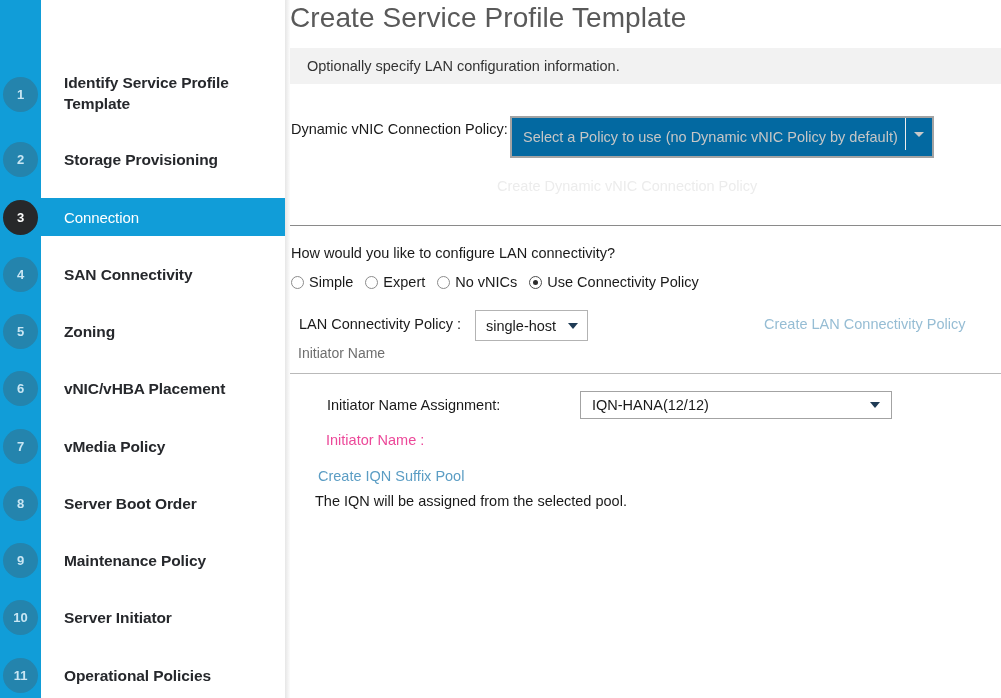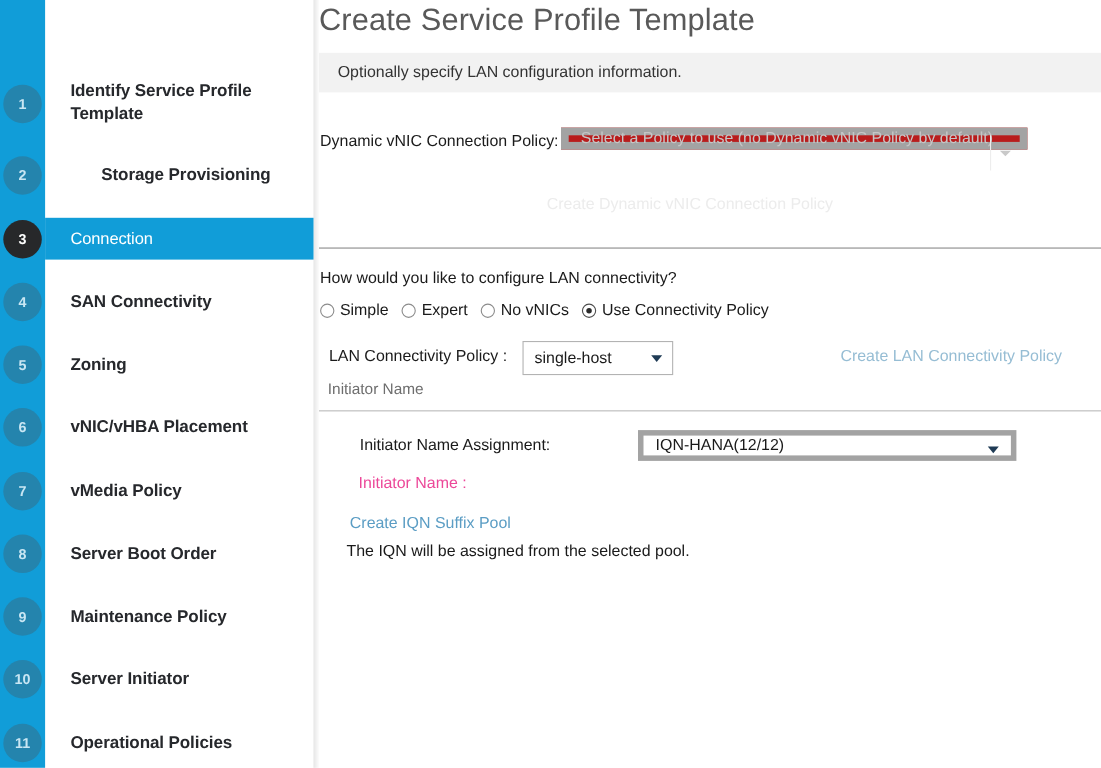--- a/index.html
+++ b/index.html
@@ -156,23 +156,23 @@
     top: 5px;
     font-size: 14.5px;
     color: #1a1a1a;
     white-space: nowrap;
   }
   .dyn-select {
     position: absolute;
     left: 225px;
     top: 0;
     width: 424px;
-    height: 20px;
-    border: 7px solid #a3a3a3;
-    background: #b91c1c;
+    height: 42px;
+    border: 2px solid #a3a3a3;
+    background: #0369a1;
     box-sizing: border-box;
     display: flex;
     align-items: center;
   }
   .dyn-select-text {
     margin-left: 11px;
     font-size: 14.5px;
     color: #c6c6c6;
     white-space: nowrap;
   }
@@ -278,21 +278,21 @@
     left: 14px;
     top: 6px;
     font-size: 14.5px;
     color: #1a1a1a;
     white-space: nowrap;
   }
   .lan-select {
     position: absolute;
     left: 190px;
     top: 0;
-    width: 137px;
+    width: 113px;
     height: 31px;
     border: 1px solid #b3b3b3;
     background: #ffffff;
     box-sizing: border-box;
     display: flex;
     align-items: center;
   }
   .lan-select-text {
     margin-left: 10px;
     font-size: 14.5px;
@@ -348,23 +348,23 @@
     left: 42px;
     top: 6px;
     font-size: 14.5px;
     color: #1a1a1a;
     white-space: nowrap;
   }
   .ina-select {
     position: absolute;
     left: 295px;
     top: 0;
-    width: 344px;
+    width: 312px;
     height: 28px;
-    border: 5px solid #a3a3a3;
+    border: 1px solid #a3a3a3;
     background: #ffffff;
     box-sizing: border-box;
     display: flex;
     align-items: center;
   }
   .ina-select-text {
     margin-left: 11px;
     font-size: 14.5px;
     color: #1a1a1a;
     white-space: nowrap;
@@ -413,21 +413,21 @@
 
   <div class="sidebar">
     <div class="sidebar-rail"></div>
     <div class="steps" id="steps-container">
         <div class="step" style="top: 66px; height: 56px;">
           <div class="step-badge" style="top: 11px;">1</div>
           <div class="step-label" style="top: 6px;">Identify Service Profile Template</div>
         </div>
         <div class="step" style="top: 140px; height: 38px;">
           <div class="step-badge" style="top: 2px;">2</div>
-          <div class="step-label" style="top: 9px; text-align: center;">Storage Provisioning</div>
+          <div class="step-label" style="top: 9px;">Storage Provisioning</div>
         </div>
         <div class="step active" style="top: 198px; height: 38px;">
           <div class="step-hl" style="top: 0px; height: 38px;"></div>
           <div class="step-badge" style="top: 2px;">3</div>
           <div class="step-label" style="top: 9px;">Connection</div>
         </div>
         <div class="step" style="top: 255px; height: 38px;">
           <div class="step-badge" style="top: 2px;">4</div>
           <div class="step-label" style="top: 9px;">SAN Connectivity</div>
         </div>

